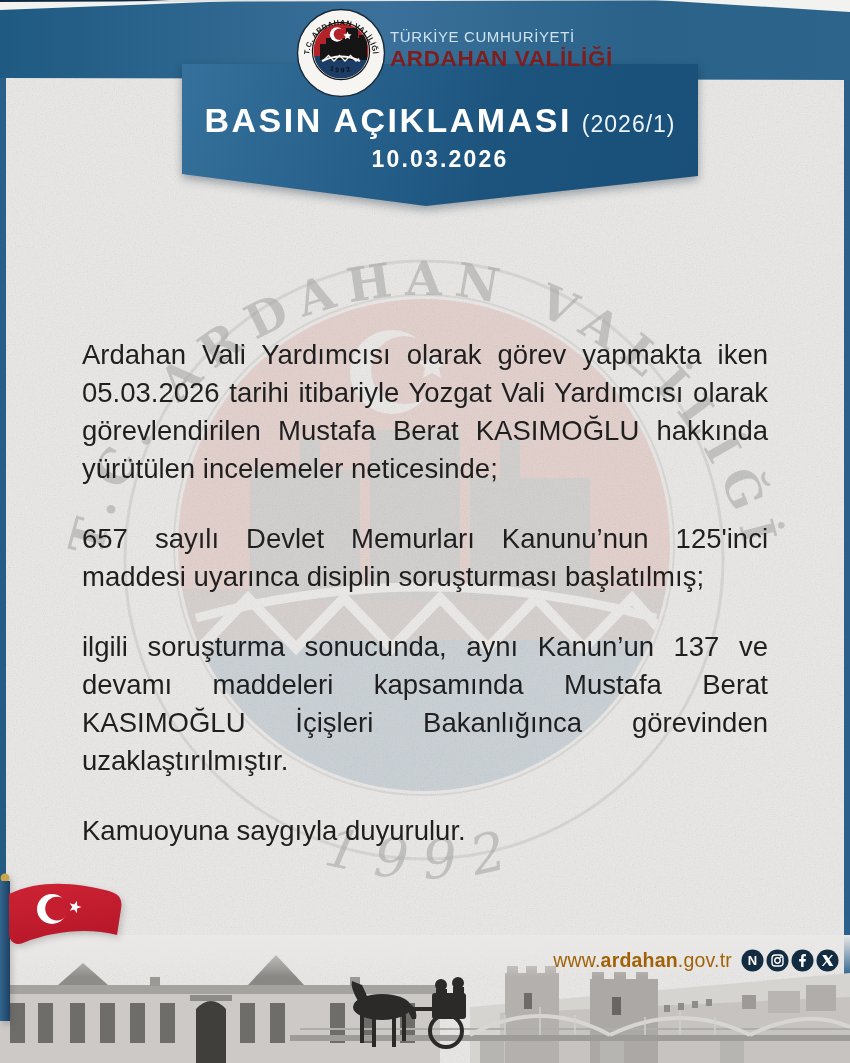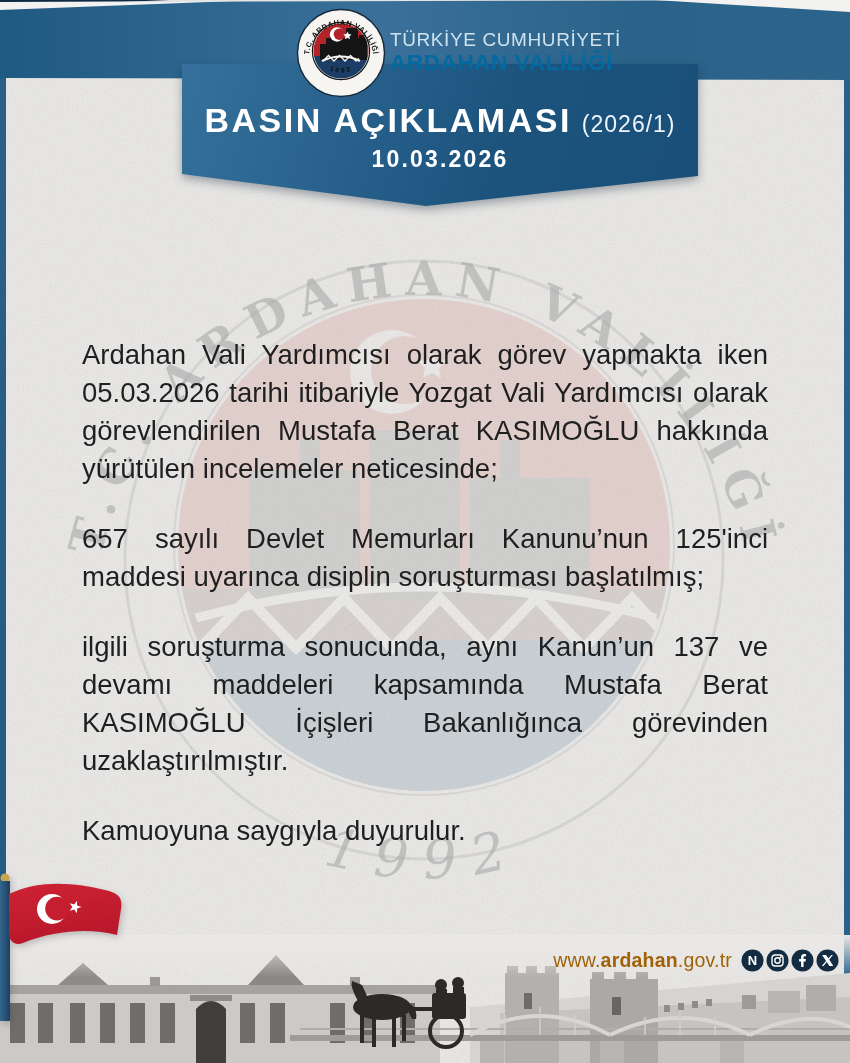--- a/index.html
+++ b/index.html
@@ -11,22 +11,22 @@
   .noise{position:absolute;left:0;top:0;z-index:1;pointer-events:none;}
   .edge-strip{position:absolute;top:0;width:6px;height:1015px;z-index:2;}
   .edge-strip.left{left:0;background:linear-gradient(180deg,#2a608a,#235a82);}
   .edge-strip.right{right:0;background:linear-gradient(180deg,#2a608a,#2a608c);}
   .watermark{position:absolute;left:0;top:0;z-index:2;pointer-events:none;}
   
   .header-gfx{position:absolute;left:0;top:0;z-index:5;}
   .pennant-shadow{filter:drop-shadow(0 4px 5px rgba(10,30,50,.35));}
   .logo{position:absolute;left:296px;top:8px;z-index:7;}
   .brand-text{position:absolute;left:390px;top:29px;z-index:7;line-height:1.12;}
-  .brand-line1{color:#cfe2ee;font-size:19px;font-weight:500;letter-spacing:.6px;}
-  .brand-line2{color:#0369a1;font-size:22.5px;font-weight:800;letter-spacing:.6px;}
+  .brand-line1{color:#cfe2ee;font-size:15px;font-weight:500;letter-spacing:.6px;}
+  .brand-line2{color:#7f1d1d;font-size:22.5px;font-weight:800;letter-spacing:.6px;}
   .title-row{
     position:absolute;left:182px;top:101px;width:516px;z-index:7;
     text-align:center;color:#fff;white-space:nowrap;
   }
   .title-main{font-size:34px;font-weight:800;letter-spacing:2.5px;}
   .title-num{font-size:23px;font-weight:300;letter-spacing:1px;margin-left:10px;color:#eef5fa;}
   .date-row{
     position:absolute;left:182px;top:146px;width:516px;z-index:7;
     text-align:center;color:#fff;font-size:23px;font-weight:800;letter-spacing:2.2px;
   }

